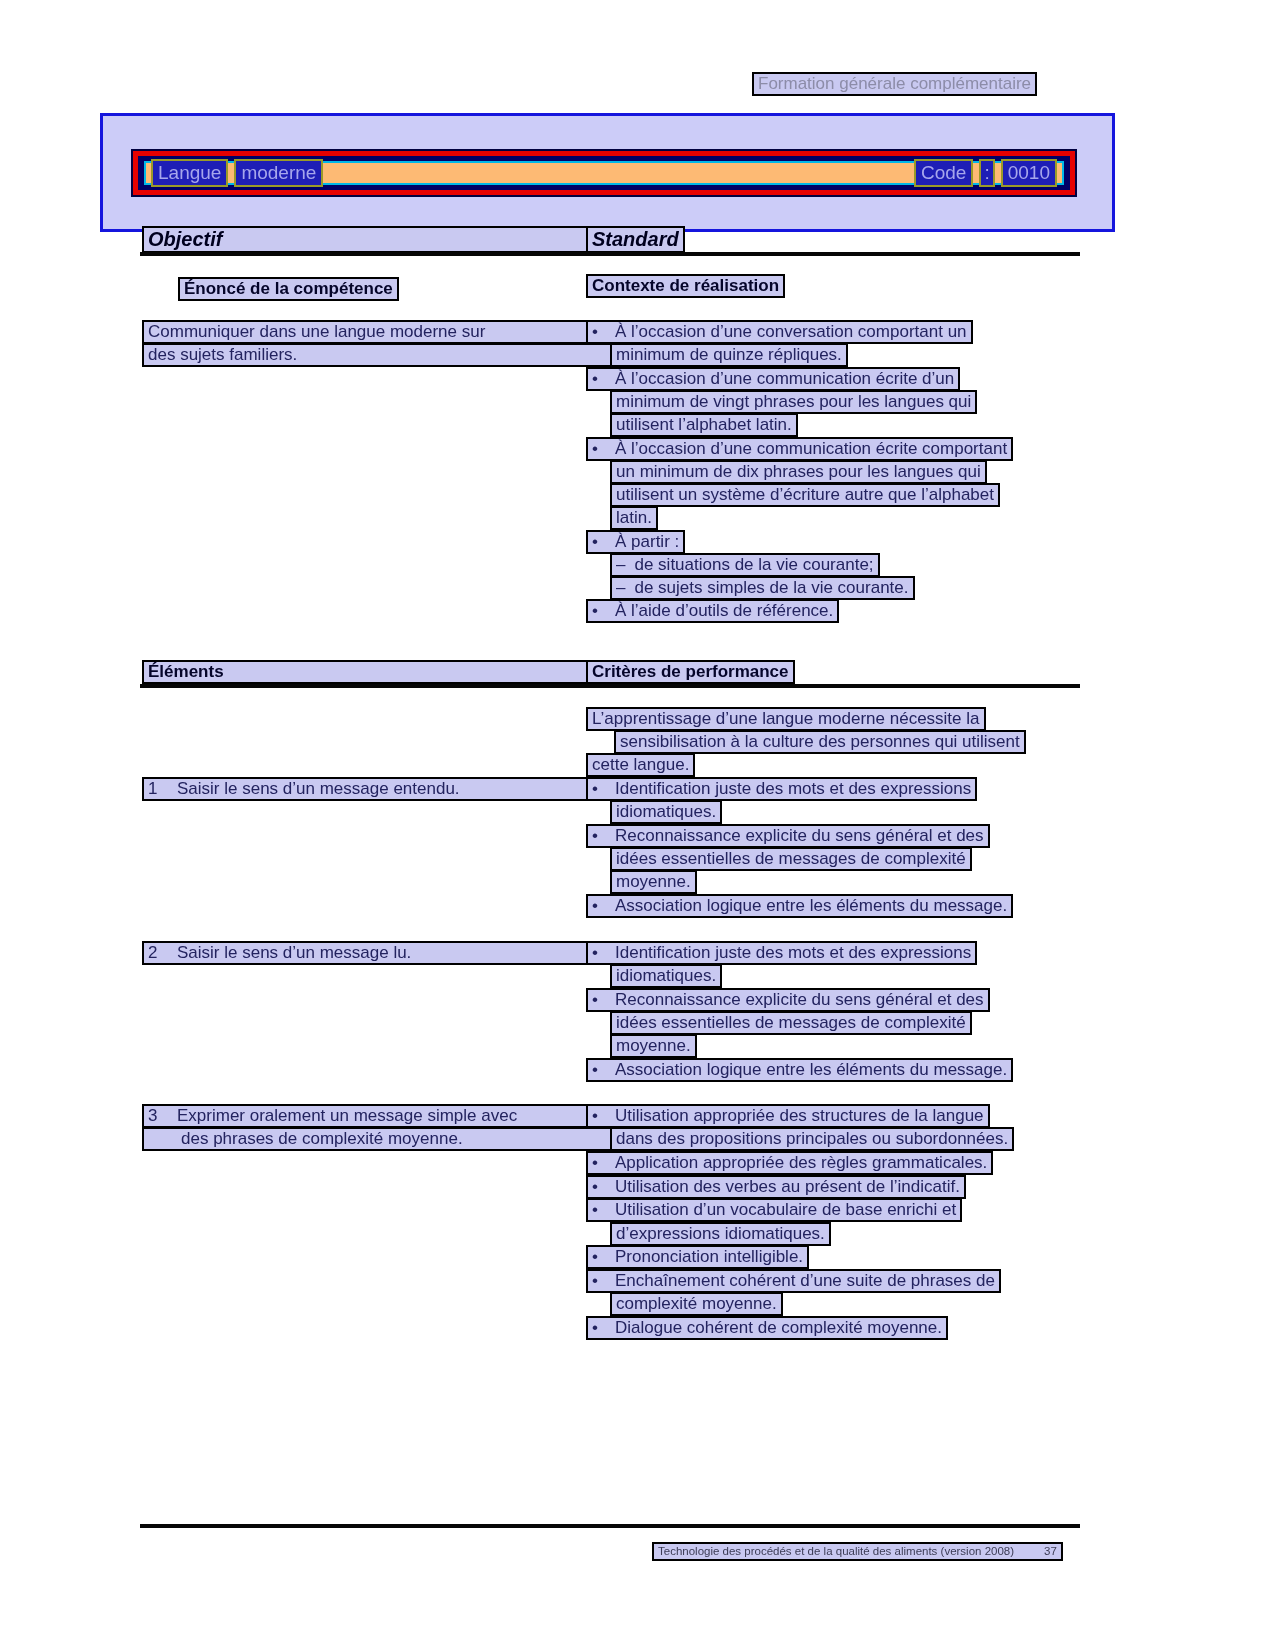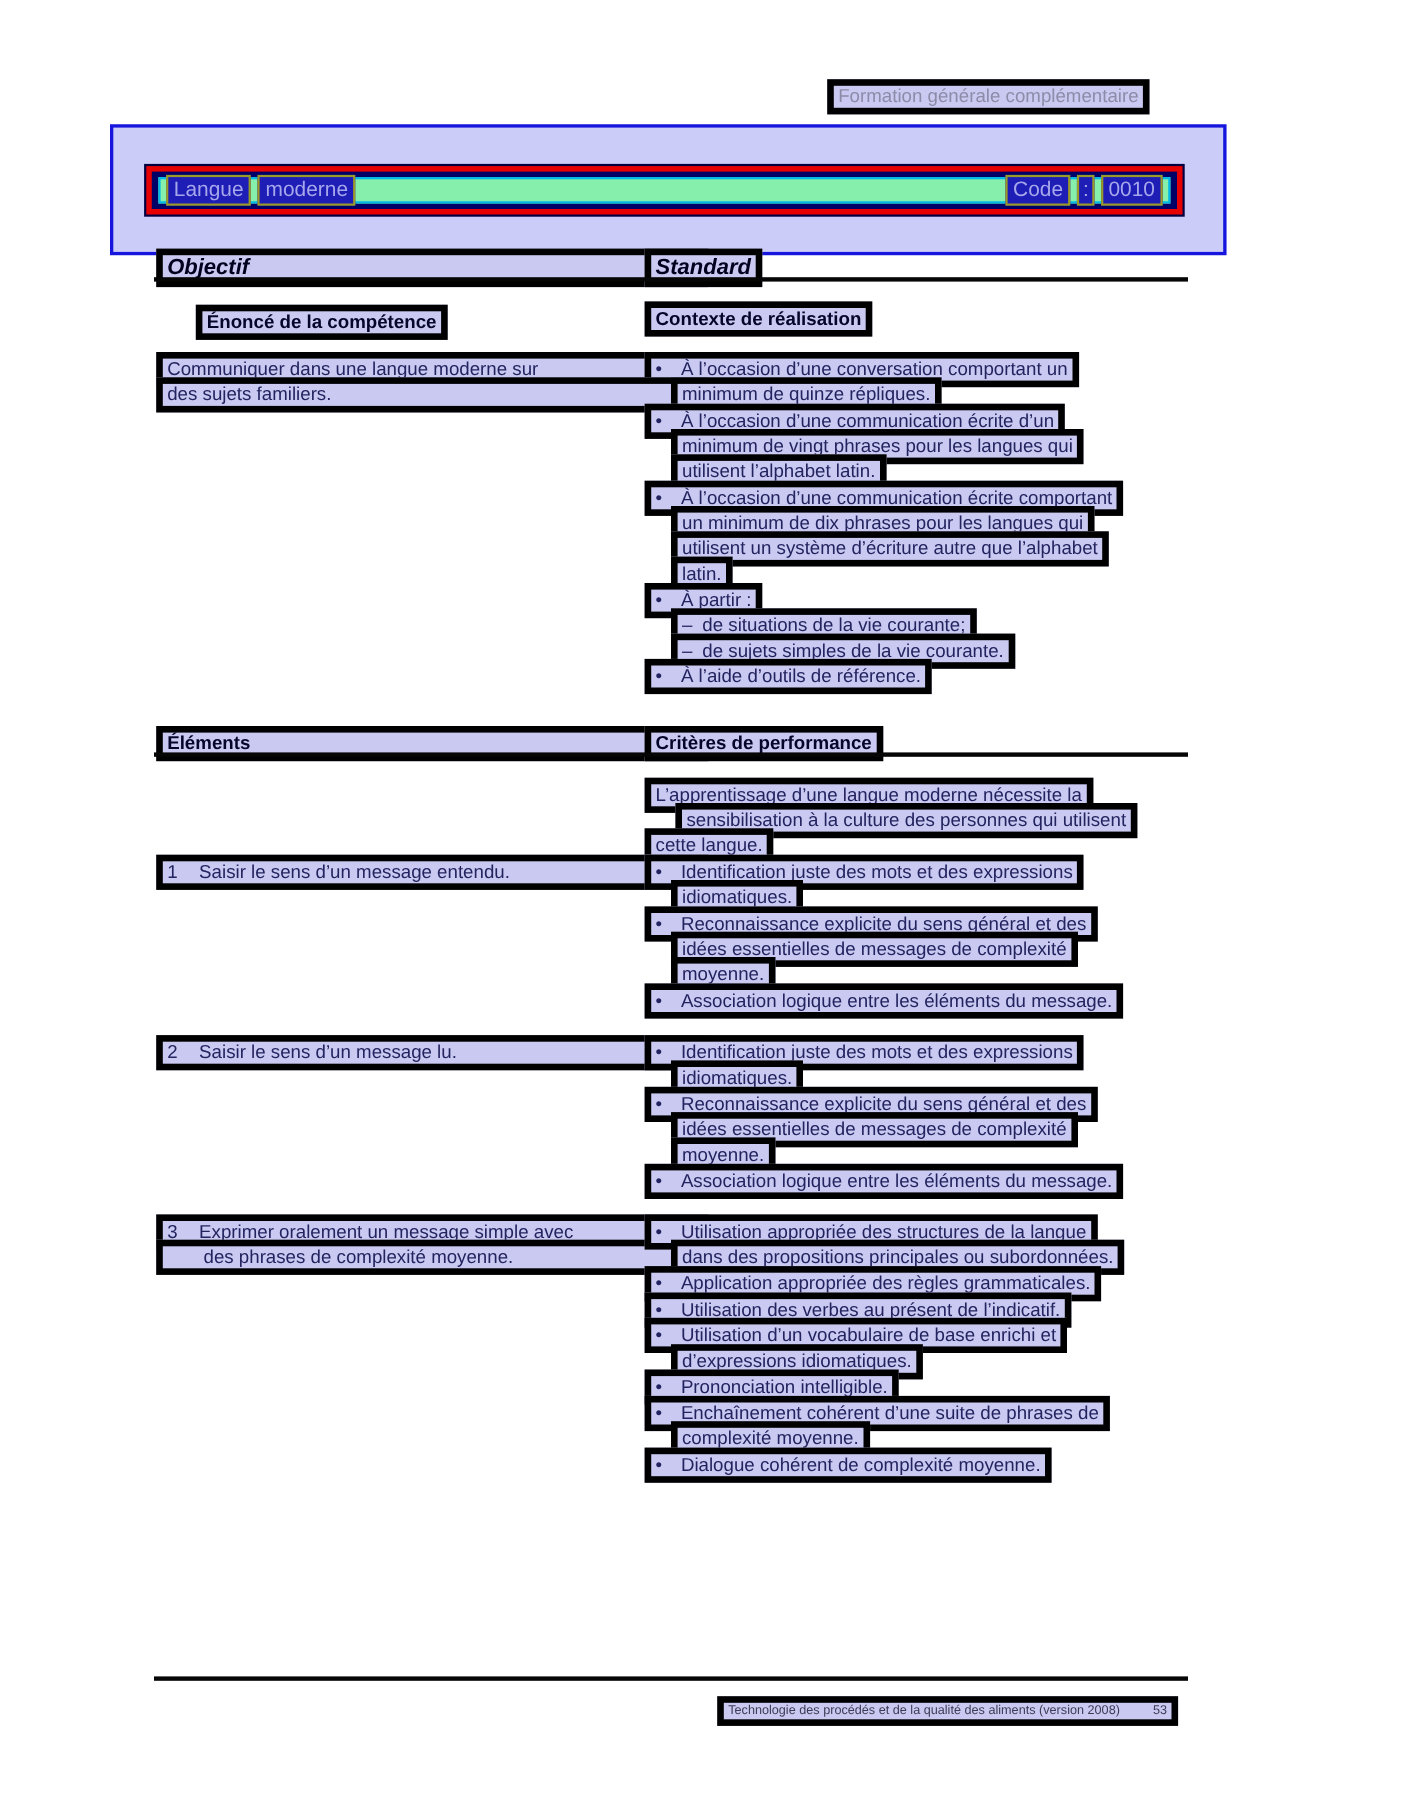--- a/index.html
+++ b/index.html
@@ -2,21 +2,21 @@
 <html><head>
 <meta charset="utf-8">
 <style>
   html,body { margin:0; padding:0; background:#ffffff; }
   #page {
     position:relative; width:1275px; height:1651px; background:#ffffff;
     font-family:"Liberation Sans", sans-serif; color:#23235f; overflow:hidden;
   }
   .line { position:absolute; white-space:nowrap; }
   .hl {
-    display:inline-block; background:#c9c9f1; border:6px solid #000000;
+    display:inline-block; background:#c9c9f1; border:2px solid #000000;
     color:#23235f; padding:0 4px 1px 4px; font-size:17px; line-height:19px;
     box-sizing:border-box; vertical-align:top;
   }
   .hl.full  { display:block; width:502px; }
   .hl.bold  { font-weight:bold; color:#05052a; }
   .hl.colhead { font-weight:bold; font-style:italic; font-size:20px; line-height:22px; color:#00001e; }
   .hl.note  { color:#8c8ca8; }
   .hl.cont  { margin-left:24px; }
   .glyph-b  { display:inline-block; width:10px; margin-right:13px; }
   .glyph-d  { display:inline-block; margin-right:9px; }
@@ -28,21 +28,21 @@
     position:absolute; left:100px; top:113px; width:1015px; height:119px;
     background:#ccccf8; border:3px solid #1515dd; box-sizing:border-box;
   }
   #title-bar {
     position:absolute; left:30px; top:35px; width:942px; height:44px;
     background:#000066; border:5px solid #e60000; box-sizing:border-box;
     box-shadow:0 0 0 2px #000040;
   }
   #title-stripe {
     position:absolute; left:6px; right:6px; top:50%; transform:translateY(-50%);
-    height:24px; background:#86efac; border:2px solid #00b8e8;
+    height:24px; background:#fdba74; border:2px solid #00b8e8;
     display:flex; align-items:center; justify-content:space-between;
     overflow:visible; padding:0 2px; box-sizing:border-box;
   }
   .tgroup { display:flex; align-items:center; }
   .tword {
     border:2px solid #9a9a28; background:#1e1eb6; color:#a6a6ec;
     font-size:19px; line-height:22px; padding:1px 5px; margin:0 3px; white-space:nowrap;
   }
   #footer-line .hl { font-size:11.5px; line-height:14px; color:#3c3c55; }
   #footer-line .gap { display:inline-block; width:30px; }
@@ -228,16 +228,16 @@
   </div>
   <div class="line" style="left:586px; top:1292px;">
     <span class="hl cont">complexité moyenne.</span>
   </div>
   <div class="line" style="left:586px; top:1316px;">
     <span class="hl"><span class="glyph-b">•</span><span>Dialogue cohérent de complexité moyenne.</span></span>
   </div>
 
   <div class="rule" style="top:1524px;"></div>
   <div class="line" id="footer-line" style="left:652px; top:1542px;">
-    <span class="hl"><span>Technologie des procédés et de la qualité des aliments (version 2008)</span><span class="gap"></span><span>53</span></span>
+    <span class="hl"><span>Technologie des procédés et de la qualité des aliments (version 2008)</span><span class="gap"></span><span>37</span></span>
   </div>
 
 </div>
 
 </body></html>

